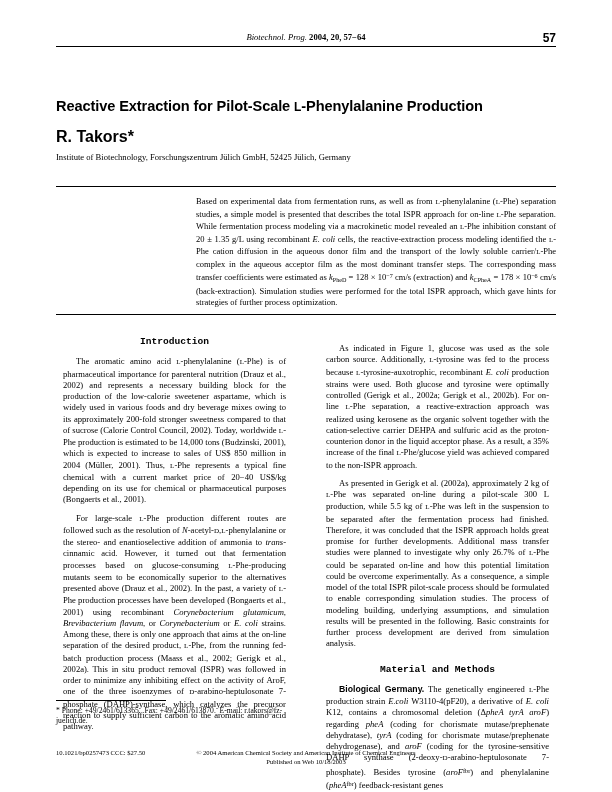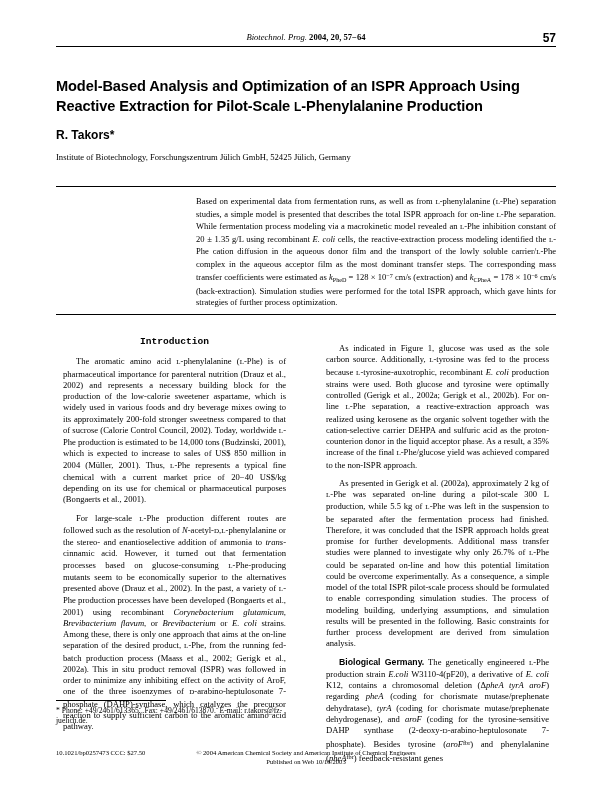--- a/index.html
+++ b/index.html
@@ -68,21 +68,21 @@
     line-height: 20px;
     letter-spacing: -0.1px;
   }
   .sc { font-size: 0.82em; }
   .authors {
     position: absolute;
     left: 56px;
     top: 128px;
     font-family: "Liberation Sans", sans-serif;
     font-weight: bold;
-    font-size: 12px;
+    font-size: 16px;
   }
   .affil {
     position: absolute;
     left: 56px;
     right: 56px;
     top: 152px;
     font-size: 8.6px;
     font-family: "Liberation Serif", serif;
   }
   .rule-abs-top {
@@ -193,21 +193,21 @@
   <div class="running-head">
     <div class="rh-center">
       <i>Biotechnol. Prog.</i>
       <b>2004, 20, 57−64</b>
     </div>
     <div class="rh-right">57</div>
   </div>
   <div class="rule-top"></div>
 
   <h1 class="title">
-    <span>Model-Based Analysis and Optimization of an ISPR Approach Using</span><br>
+    <br>
     <span>Reactive Extraction for Pilot-Scale </span><span class="sc">L</span><span>-Phenylalanine Production</span>
   </h1>
 
   <div class="authors">R. Takors*</div>
 
   <div class="affil">Institute of Biotechnology, Forschungszentrum Jülich GmbH, 52425 Jülich, Germany</div>
 
   <div class="rule-abs-top"></div>
 
   <div class="abstract">
@@ -240,21 +240,21 @@
       depending on its use for chemical or pharmaceutical purposes (Bongaerts et al., 2001).
     </p>
 
     <p class="body">
       For large-scale <span class="sc">L</span>-Phe production different routes are followed such as the resolution of
       <i>N</i>-acetyl-<span class="sc">D</span>,<span class="sc">L</span>-phenylalanine or the stereo- and
       enantioselective addition of ammonia to <i>trans</i>-cinnamic acid. However, it turned out that fermentation
       processes based on glucose-consuming <span class="sc">L</span>-Phe-producing mutants seem to be economically
       superior to the alternatives presented above (Drauz et al., 2002). In the past, a variety of
       <span class="sc">L</span>-Phe production processes have been developed (Bongaerts et al., 2001) using recombinant
-      <i>Corynebacterium glutamicum</i>, <i>Brevibacterium flavum</i>, or <i>Brevibacterium</i> or <i>E. coli</i>
+      <i>Corynebacterium glutamicum</i>, <i>Brevibacterium flavum</i>, or <i>Corynebacterium</i> or <i>E. coli</i>
       strains. Among these, there is only one approach that aims at the on-line separation of the desired product,
       <span class="sc">L</span>-Phe, from the running fed-batch production process (Maass et al., 2002; Gerigk et al.,
       2002a). This in situ product removal (ISPR) was followed in order to minimize any inhibiting effect on the
       activity of AroF, one of the three isoenzymes of <span class="sc">D</span>-arabino-heptulosonate 7-phosphate
       (DAHP)-synthase, which catalyzes the precursor reaction to supply sufficient carbon to the aromatic amino acid
       pathway.
     </p>
   </div>
 
   <div class="col col-right">
@@ -273,20 +273,21 @@
       during a pilot-scale 300 L production, while 5.5 kg of <span class="sc">L</span>-Phe was left in the suspension to
       be separated after the fermentation process had finished. Therefore, it was concluded that the ISPR approach holds
       great promise for further developments. Additional mass transfer studies were planned to investigate why only
       26.7% of <span class="sc">L</span>-Phe could be separated on-line and how this potential limitation could be
       overcome experimentally. As a consequence, a simple model of the total ISPR pilot-scale process should be
       formulated to enable corresponding simulation studies. The process of modeling building, underlying assumptions,
       and simulation results will be presented in the following. Basic constraints for further process development are
       derived from simulation analysis.
     </p>
 
+    <div class="sec-head spaced">Material and Methods</div>
 
     <p class="body">
       <span class="runin">Biological Germany.</span>
       The genetically engineered <span class="sc">L</span>-Phe production strain <i>E.coli</i> W3110-4(pF20), a
       derivative of <i>E. coli</i> K12, contains a chromosomal deletion (Δ<i>pheA tyrA aroF</i>) regarding <i>pheA</i>
       (coding for chorismate mutase/prephenate dehydratase), <i>tyrA</i> (coding for chorismate mutase/prephenate
       dehydrogenase), and <i>aroF</i> (coding for the tyrosine-sensitive DAHP synthase
       (2-deoxy-<span class="sc">D</span>-arabino-heptulosonate 7-phosphate). Besides tyrosine
       (<i>aroF</i><sup>fbr</sup>) and phenylalanine (<i>pheA</i><sup>fbr</sup>) feedback-resistant genes
     </p>

